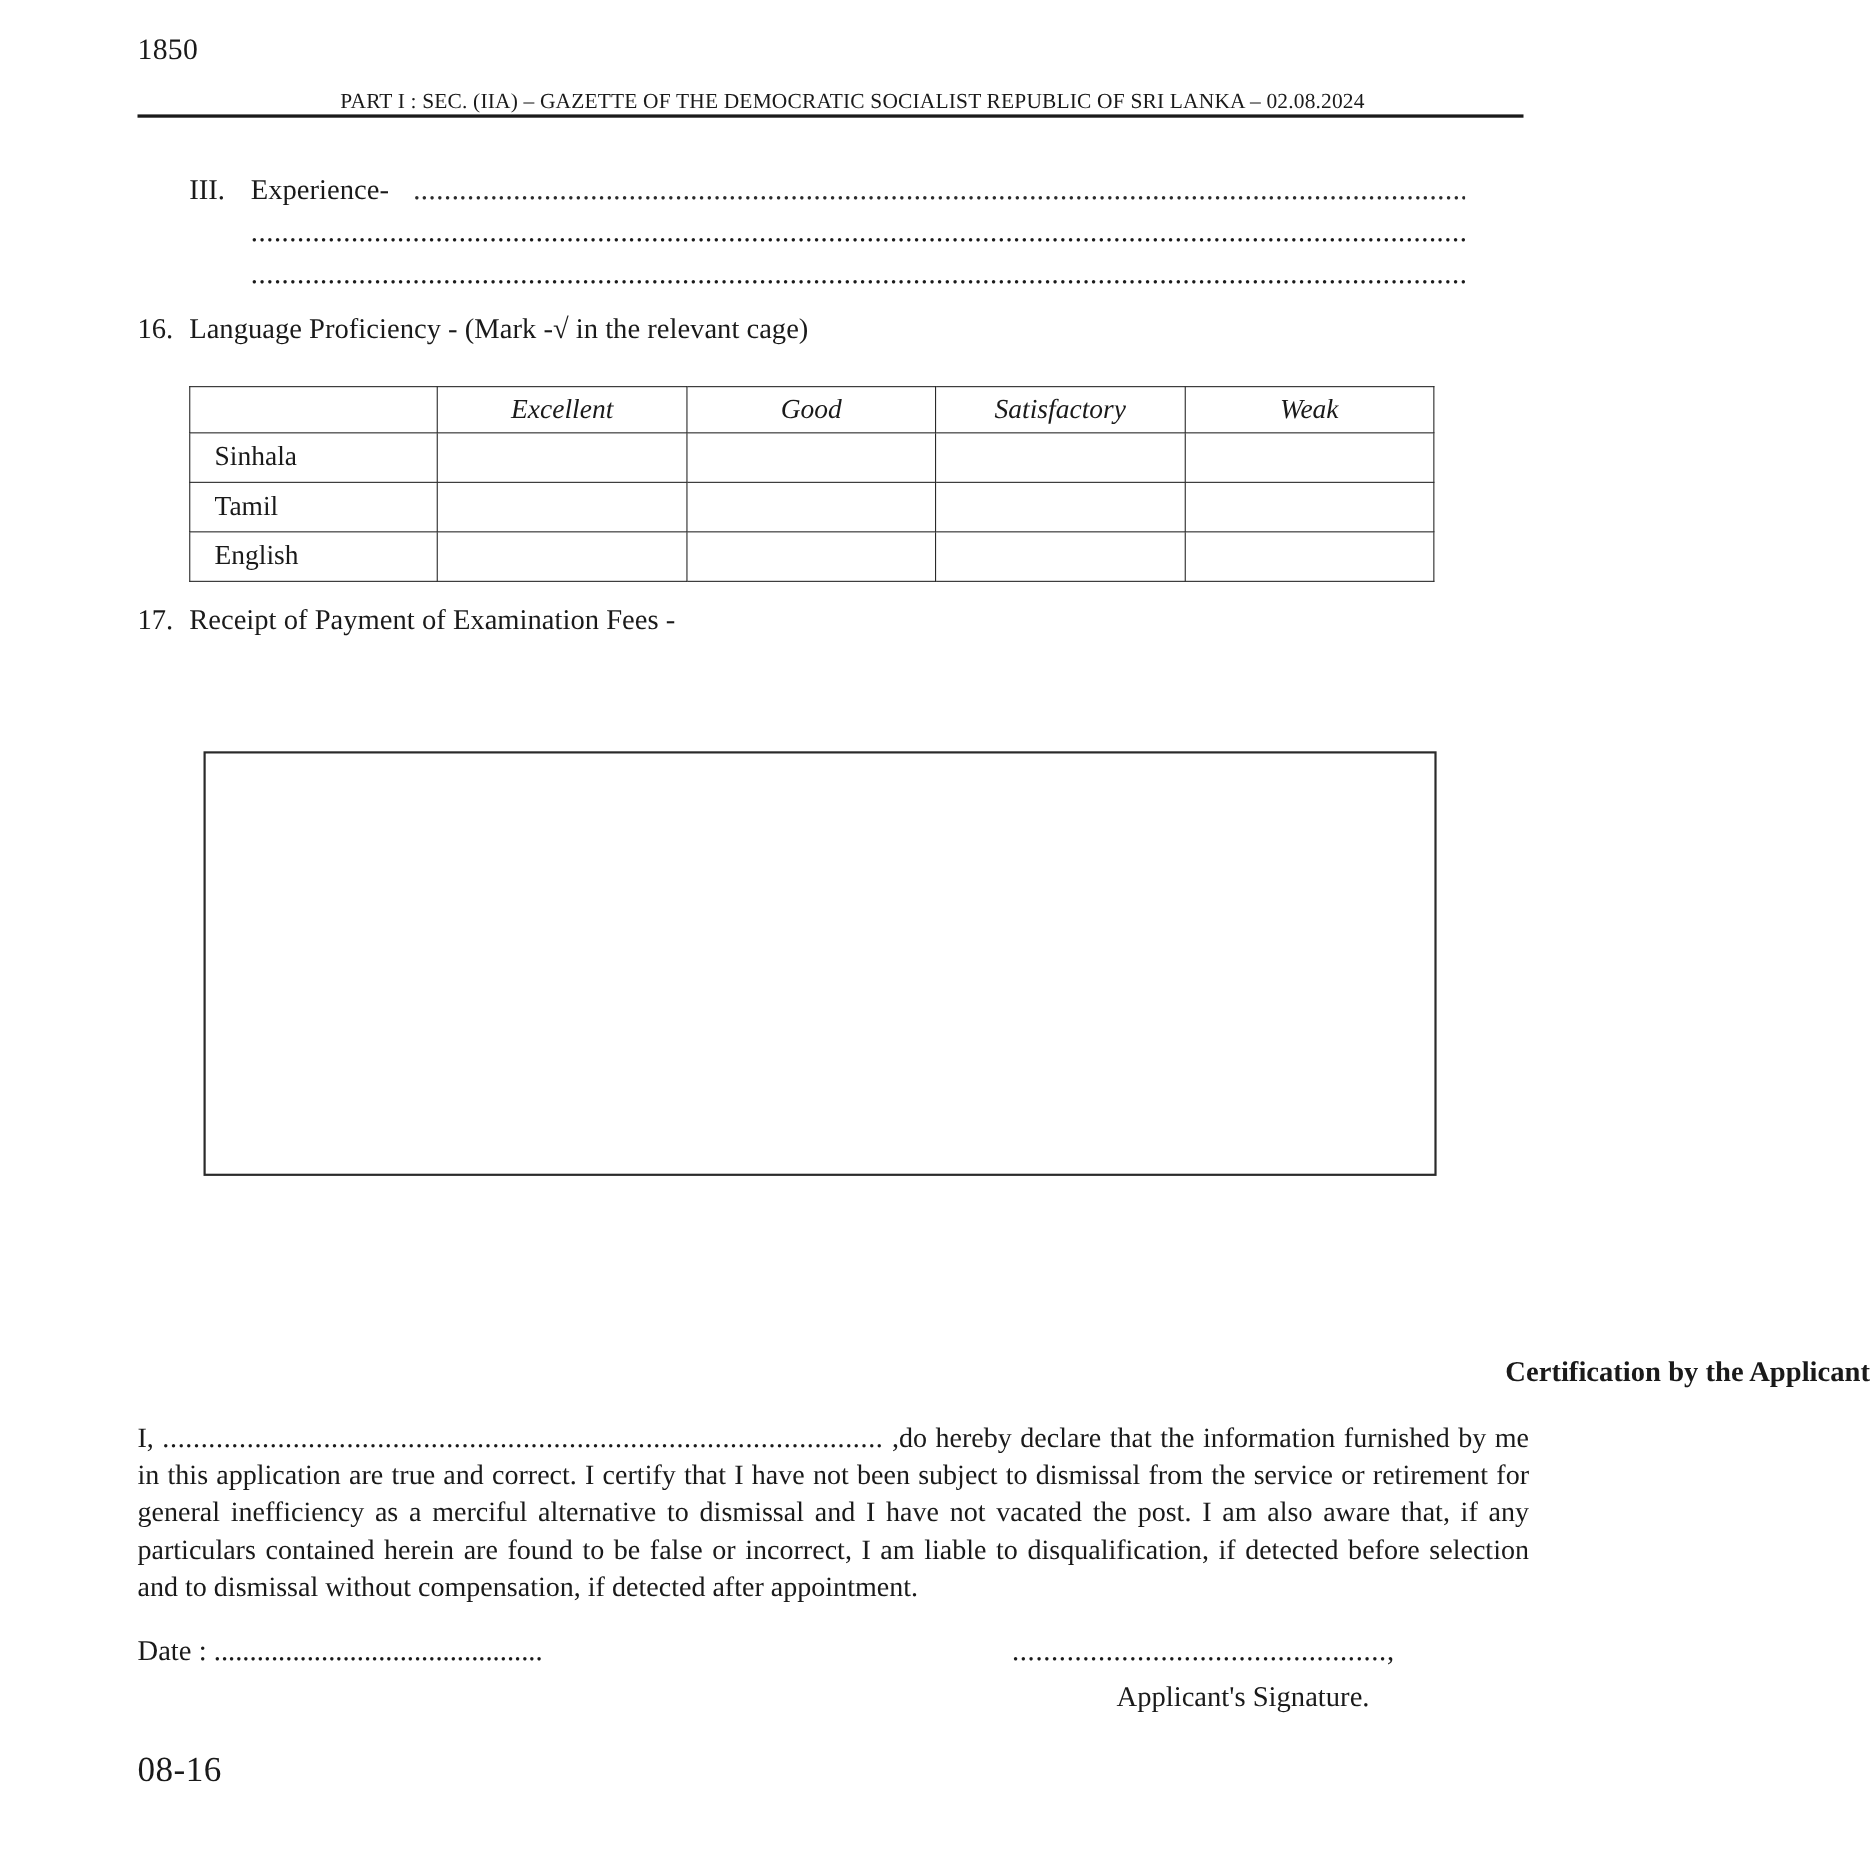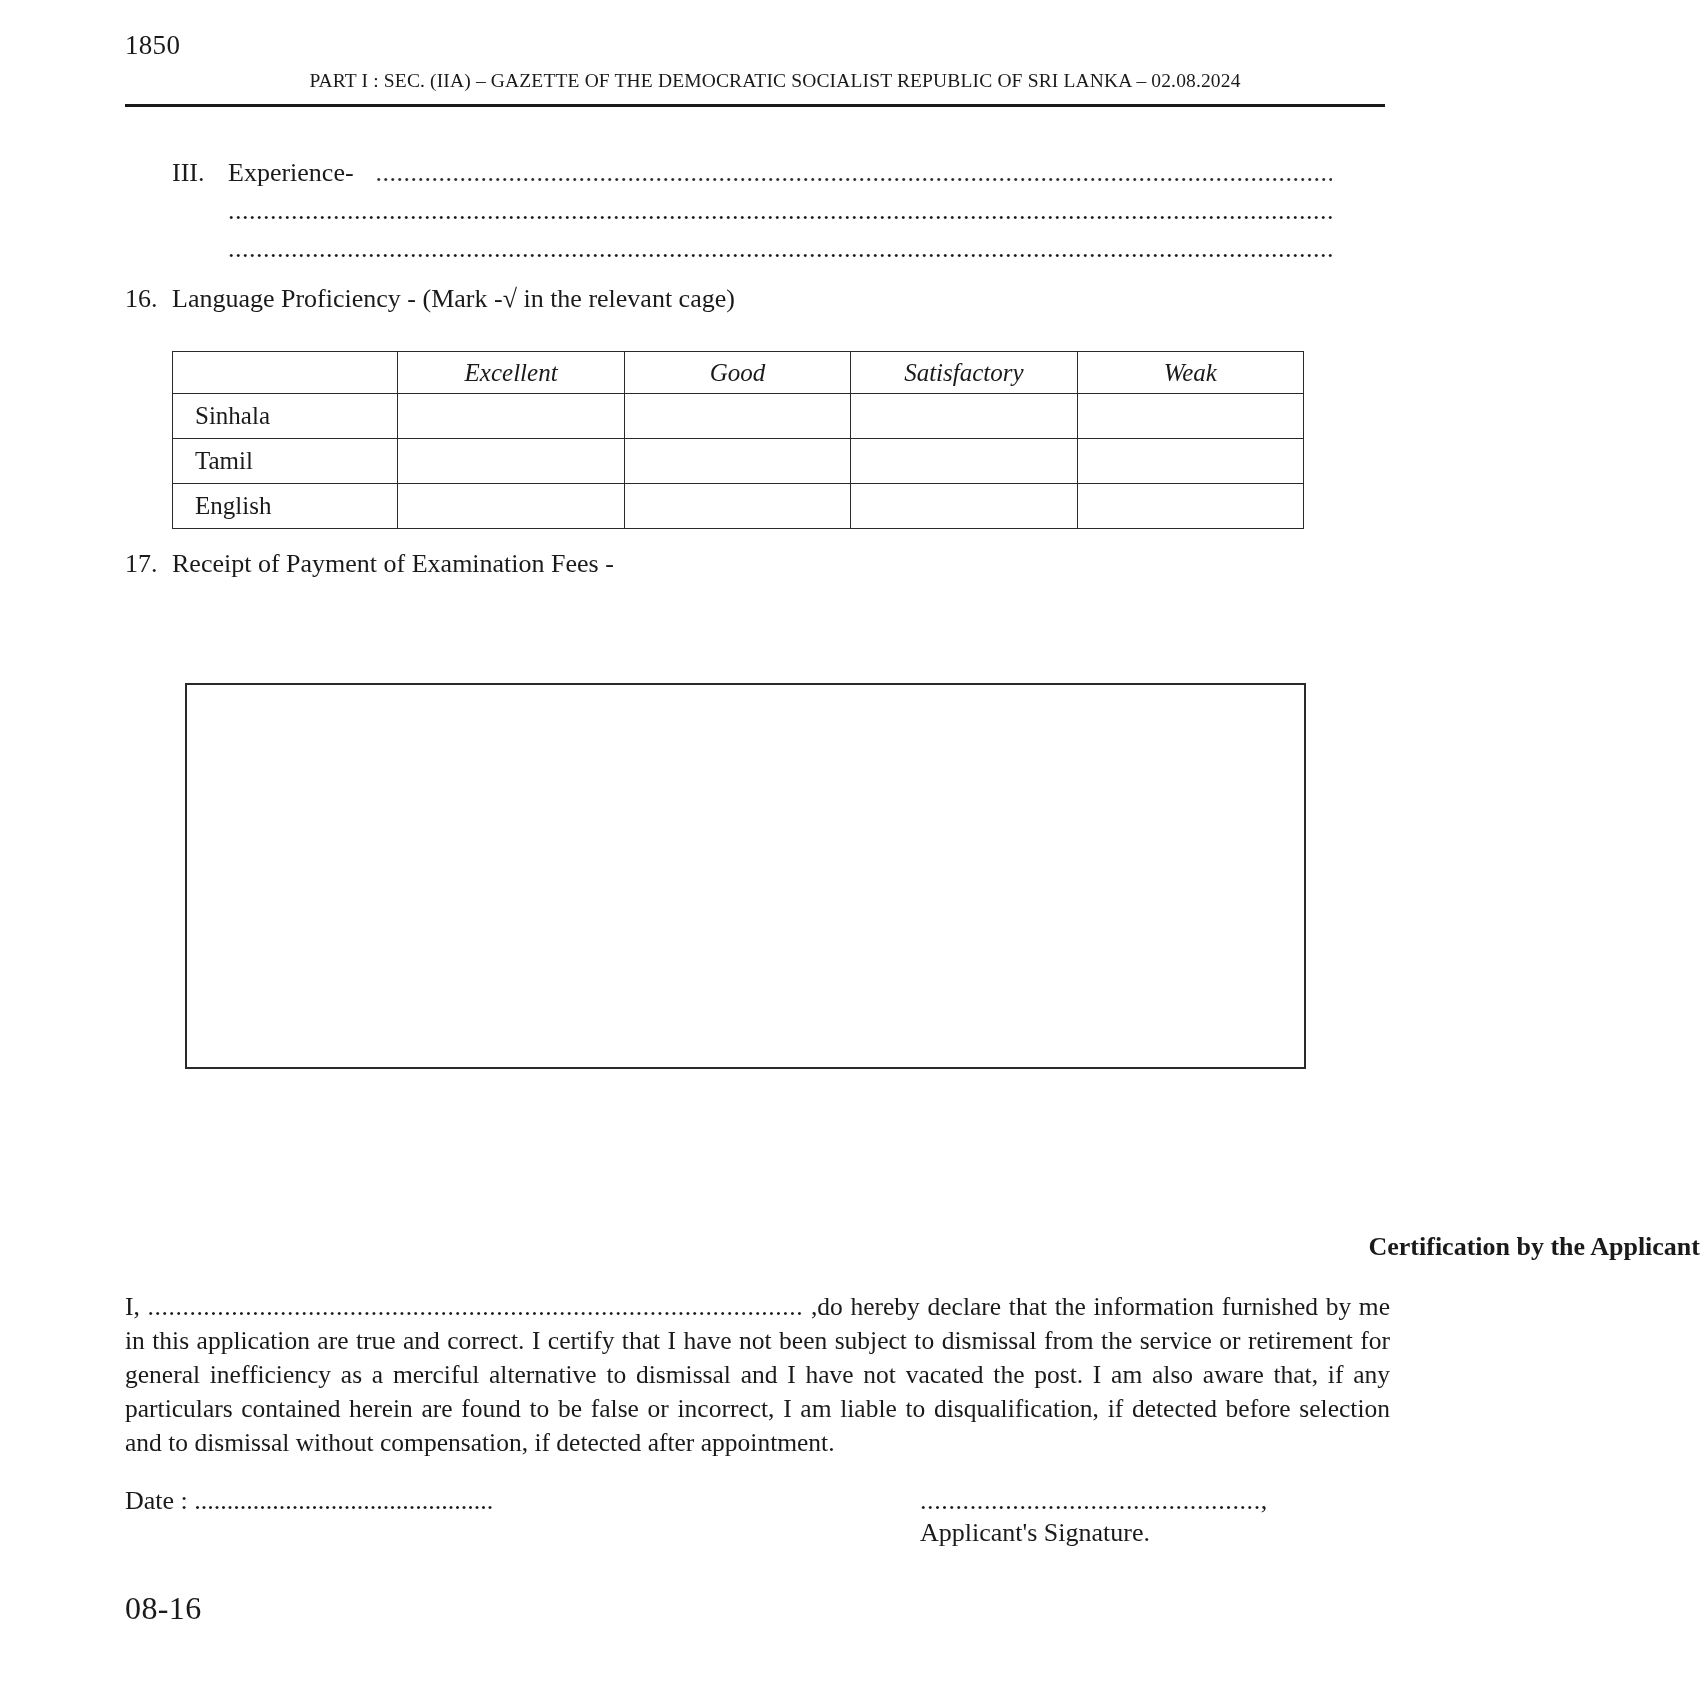--- a/index.html
+++ b/index.html
@@ -46,21 +46,21 @@
   .header-sinhala {
     flex: 1 1 auto;
     text-align: center;
     font-size: 26px;
     font-weight: bold;
     font-family: "DejaVu Sans", "Liberation Sans", sans-serif;
     letter-spacing: 0.2px;
     white-space: nowrap;
   }
   .header-english {
-    margin-top: 9px;
+    margin-top: 21px;
     text-align: center;
     font-size: 19.5px;
     font-family: "Liberation Serif", serif;
     letter-spacing: 0.15px;
     padding-left: 40px;
   }
   .header-rule {
     position: absolute;
     left: 125px;
     top: 104px;
@@ -213,22 +213,22 @@
     font-size: 26px;
   }
   .sig-dots {
     display: block;
     letter-spacing: 0.6px;
     text-align: left;
     white-space: nowrap;
   }
   .sig-caption {
     display: block;
-    margin-top: 2px;
-    text-align: left;
+    margin-top: 12px;
+    text-align: center;
     font-size: 26px;
   }
 
   
   .footer-code {
     position: absolute;
     left: 125px;
     top: 1590px;
     font-size: 32px;
     letter-spacing: 0.4px;

